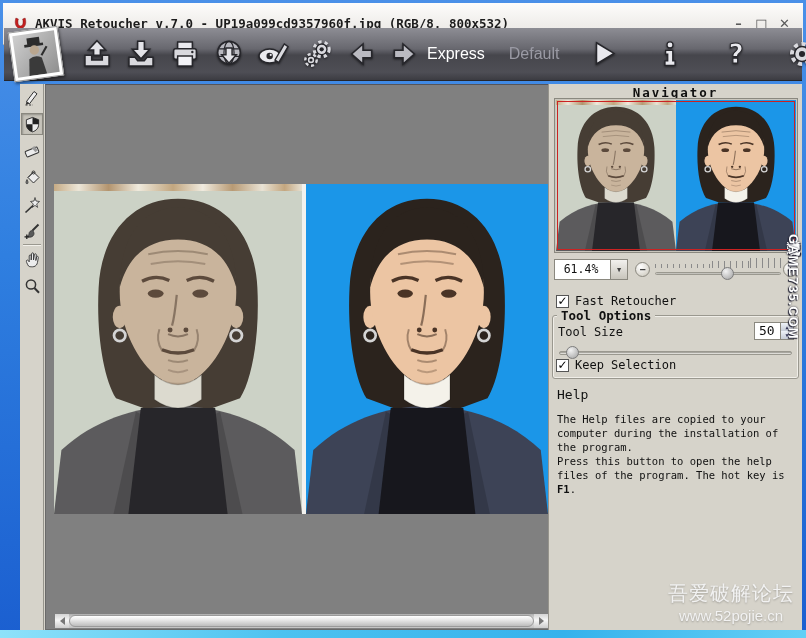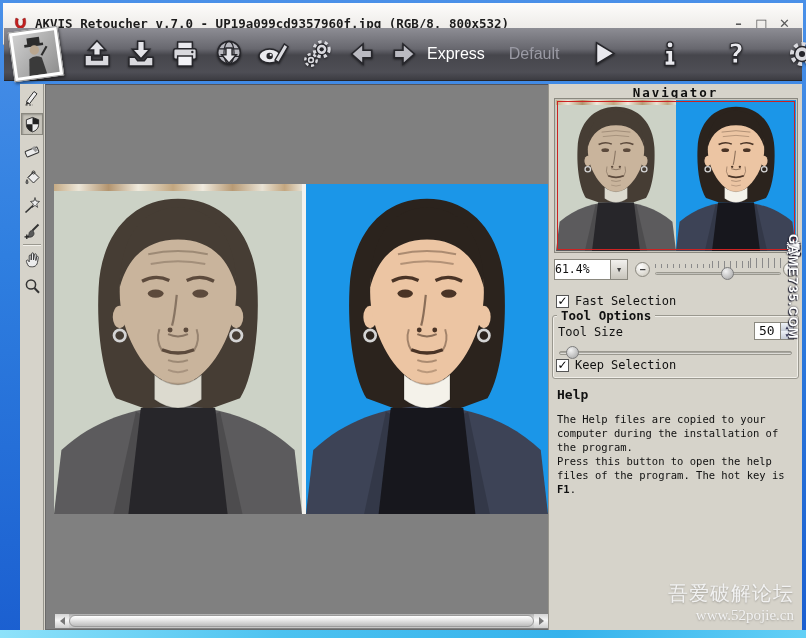--- a/index.html
+++ b/index.html
@@ -72,21 +72,21 @@
   
   .rightpanel{position:absolute;right:0;top:0;bottom:0;width:254px;background:var(--panel-bg,#d6d3ca);
     border-left:1px solid #96948c;font-size:12px;color:#111;}
   .nav-title{position:absolute;top:1px;left:0;right:0;text-align:center;font-weight:bold;font-size:12.5px;letter-spacing:2px;}
   .nav-box{position:absolute;left:5px;top:14px;width:244px;height:155px;background:#fff;
     border:1px solid #8a887f;box-shadow:inset 0 0 0 1px #c9c6bd;}
   .nav-thumb{position:absolute;left:1px;top:1px;width:240px;height:151px;display:flex;}
   .nav-frame{position:absolute;left:2px;top:2px;right:2px;bottom:2px;border:1px solid var(--navigator-frame-red,#cc2222);pointer-events:none;}
   .zoom-row{position:absolute;left:0;right:0;top:173px;height:26px;}
   .zoom-combo{position:absolute;left:5px;top:2px;width:74px;height:21px;border:1px solid #8a887f;background:#fff;display:flex;}
-  .zoom-value{flex:1;text-align:left;font-size:11.5px;line-height:19px;padding-right:3px;border-radius:7px;}
+  .zoom-value{flex:1;text-align:center;font-size:11.5px;line-height:19px;padding-right:3px;border-radius:7px;}
   .zoom-drop{width:17px;height:100%;background:linear-gradient(180deg,#f2f1ee,#c8c5bc);border-left:1px solid #8a887f;
     display:flex;align-items:center;justify-content:center;font-size:7px;color:#444;}
   .round-btn{position:absolute;width:15px;height:15px;border-radius:50%;border:1px solid #8a887f;
     background:radial-gradient(circle at 35% 30%,#ffffff,#d9d6cd 70%,#b9b6ad);
     display:flex;align-items:center;justify-content:center;font-size:10px;line-height:1;color:#333;font-weight:bold;}
   .nav-minus{left:86px;top:5px;}
   .nav-plus{left:234px;top:5px;}
   .nav-slider{position:absolute;left:106px;top:0;width:126px;height:26px;}
   .nav-ticks{position:absolute;left:0;right:0;bottom:15px;height:11px;}
   .t1{position:absolute;left:0;width:45%;bottom:0;height:4px;background:repeating-linear-gradient(90deg,#8a8a8a 0 1px,transparent 1px 6px);}
@@ -110,30 +110,30 @@
   .spinbox{position:absolute;right:8px;top:238px;width:40px;height:18px;border:1px solid #8a887f;background:#fff;display:flex;}
   .spin-val{flex:1;font-size:13px;line-height:16px;padding-left:4px;}
   .spin-col{width:13px;display:flex;flex-direction:column;border-left:1px solid #8a887f;}
   .spin-btn{flex:1;background:linear-gradient(180deg,#eef2f8,#c6ccd6);display:flex;align-items:center;justify-content:center;font-size:5px;color:#335;}
   .opt-slider{position:absolute;left:10px;right:10px;top:262px;height:14px;}
   .opt-track{position:absolute;left:0;right:0;top:5px;height:4px;border-radius:2px;
     background:linear-gradient(180deg,#8e8c84,#f7f6f2);border:1px solid #9a988f;}
   .opt-thumb{position:absolute;left:3%;top:0;width:13px;height:13px;border-radius:50%;
     background:radial-gradient(circle at 35% 30%,#f2f2f2,#b9b9b9 70%,#8e8e8e);border:1px solid #7d7d7d;}
   .row-keep{left:7px;top:274px;}
-  .help-title{position:absolute;left:8px;top:303px;font-weight:bold;font-size:13px;}
+  .help-title{position:absolute;left:8px;top:303px;font-weight:normal;font-size:13px;}
   .help-text{position:absolute;left:8px;top:328px;width:240px;font-size:10.5px;line-height:14px;color:#101010;}
   .help-text p{margin:0;}
   .hotkey{font-weight:bold;}
   
   .wm-side{position:absolute;top:146px;right:0px;writing-mode:vertical-rl;
     font-family:"Liberation Sans","DejaVu Sans",sans-serif;font-size:13px;font-weight:bold;color:#fff;
     text-shadow:0 0 2px #223,1px 1px 1px #223;letter-spacing:1px;}
-  .wm-forum{position:absolute;right:8px;bottom:6px;text-align:right;color:#f2f2f2;
-    font-family:Liberation Serif, serif;text-shadow:0 1px 2px rgba(0,0,0,.25);}
+  .wm-forum{position:absolute;right:8px;bottom:6px;text-align:center;color:#f2f2f2;
+    font-family:Liberation Sans, sans-serif;text-shadow:0 1px 2px rgba(0,0,0,.25);}
   .wm-forum .l1{font-size:20px;letter-spacing:1px;}
   .wm-forum .l2{font-size:15px;}
 </style>
 </head>
 <body>
 
 <svg width="0" height="0" style="position:absolute" aria-hidden="true">
   <defs>
     <symbol id="sym-portrait" viewBox="0 0 100 134" preserveAspectRatio="none">
       <rect x="0" y="0" width="100" height="134" fill="var(--p-bg)"></rect>
@@ -411,21 +411,21 @@
               <div class="t3"></div>
             </div>
           <div class="nav-track"></div>
           <div class="nav-thumbdot"></div>
         </div>
         <div class="round-btn nav-plus">+</div>
       </div>
 
       <div class="check-row row-fast">
         <span class="checkbox">✓</span>
-        <span>Fast Selection</span>
+        <span>Fast Retoucher</span>
       </div>
 
       <div class="group-box"></div>
       <div class="group-legend">Tool Options</div>
       <div class="toolsize-label">Tool Size</div>
       <div class="spinbox">
         <span class="spin-val">50</span>
         <span class="spin-col">
           <span class="spin-btn">▲</span>
           <span class="spin-btn">▼</span>

